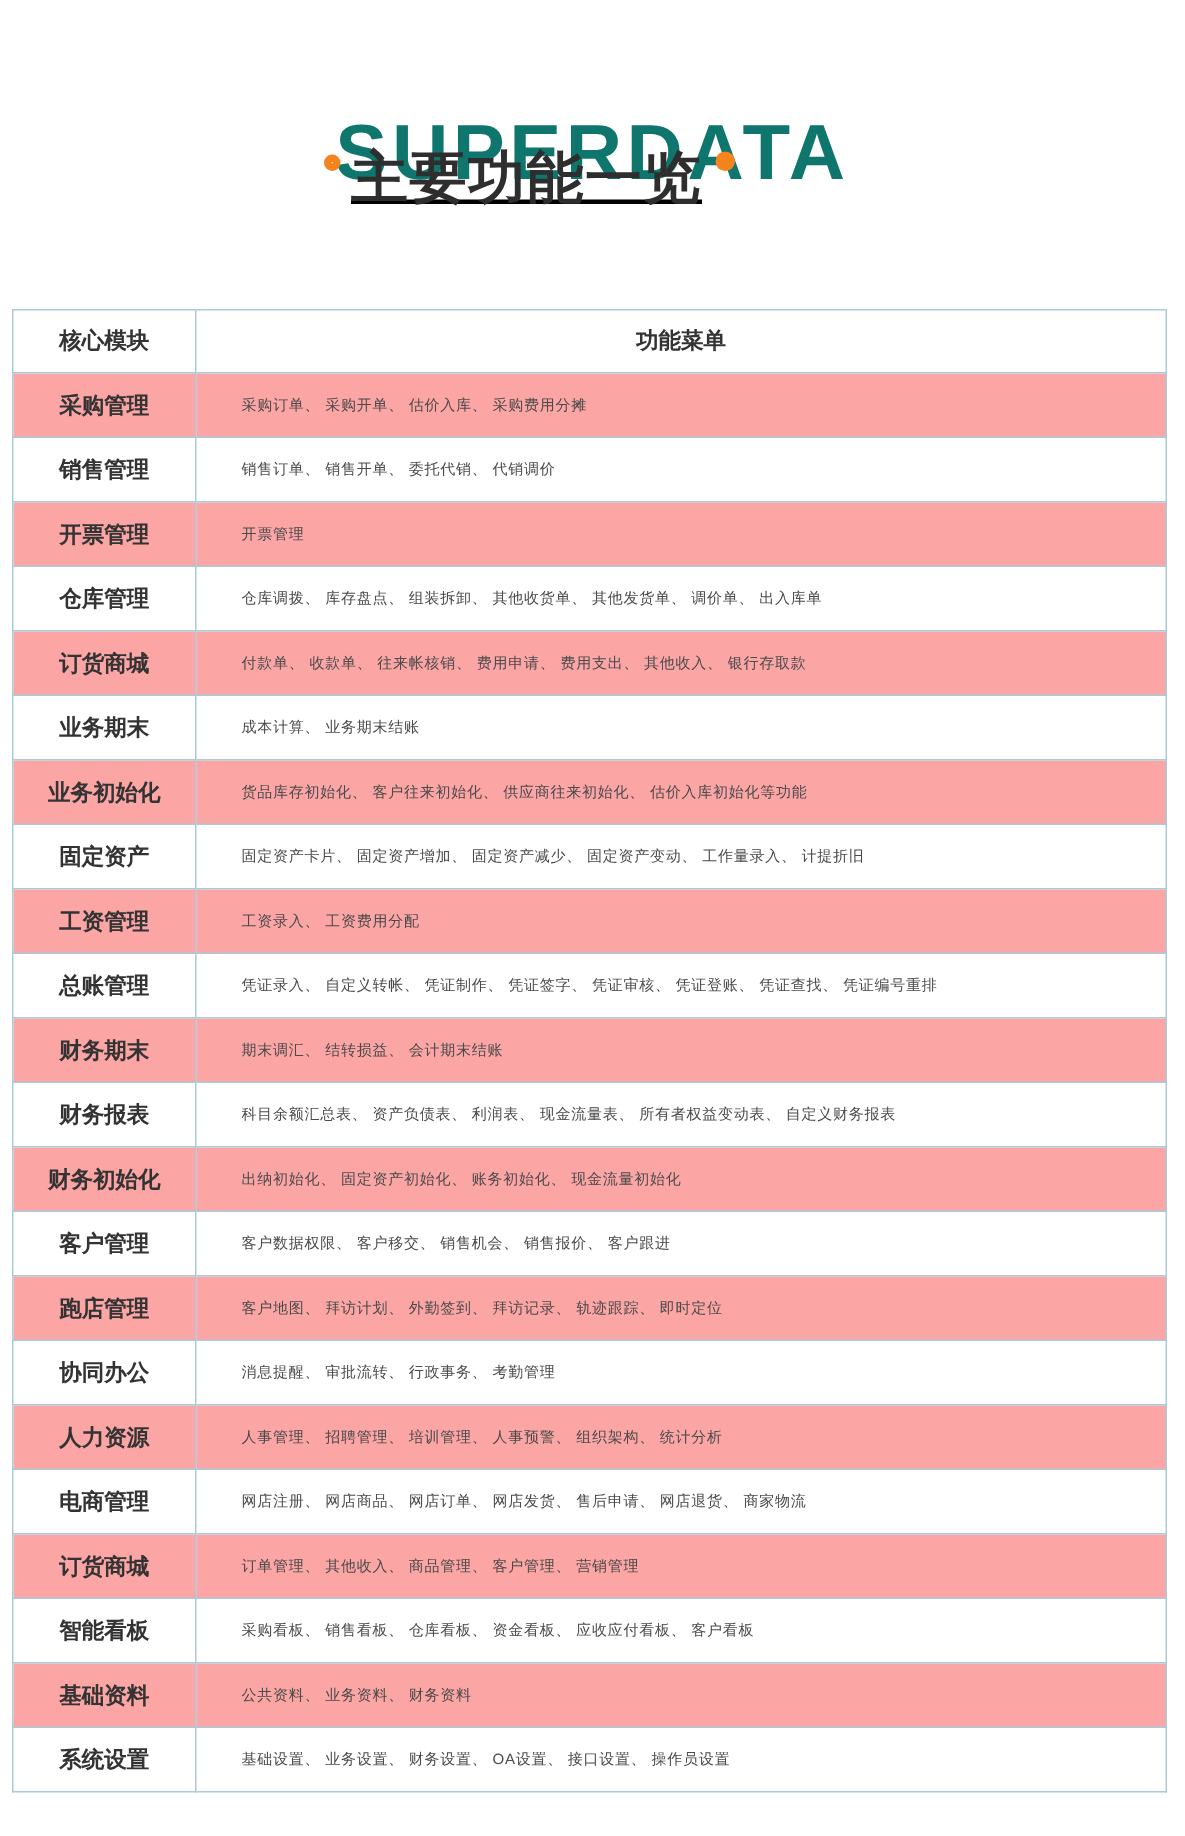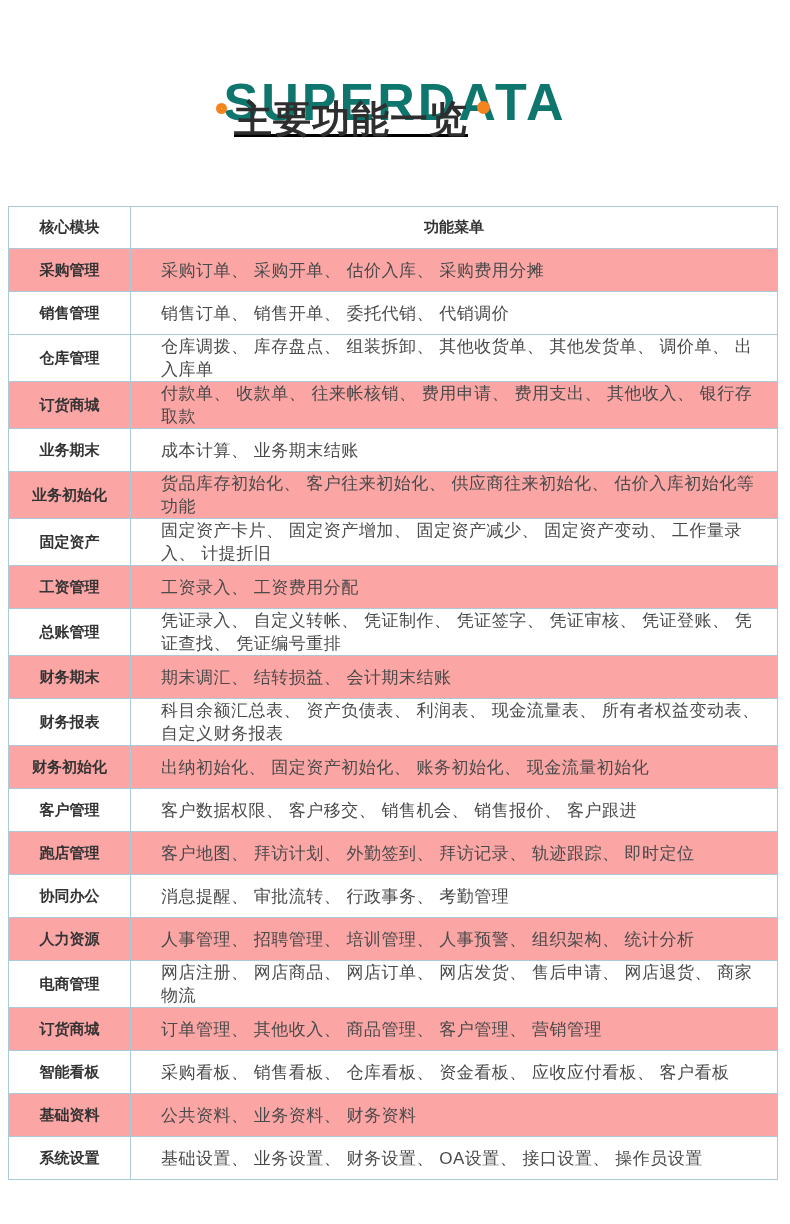--- a/index.html
+++ b/index.html
@@ -100,21 +100,21 @@
   td.module-cell {
     text-align: center;
     font-size: 15px;
     font-weight: 700;
     color: #333333;
   }
   td.functions-cell {
     text-align: left;
     padding-left: 30px;
     padding-right: 10px;
-    font-size: 17px;
+    font-size: 10px;
     color: #4a4a4a;
     letter-spacing: 0.5px;
   }
 </style>
 </head>
 <body>
 
 <div class="page">
 
   <header class="hero">
@@ -139,20 +139,24 @@
     </thead>
     <tbody id="table-body">
         <tr class="shaded">
           <td class="module-cell">采购管理</td>
           <td class="functions-cell">采购订单、 采购开单、 估价入库、 采购费用分摊</td>
         </tr>
         <tr>
           <td class="module-cell">销售管理</td>
           <td class="functions-cell">销售订单、 销售开单、 委托代销、 代销调价</td>
         </tr>
+        <tr class="shaded">
+          <td class="module-cell">开票管理</td>
+          <td class="functions-cell">开票管理</td>
+        </tr>
         <tr>
           <td class="module-cell">仓库管理</td>
           <td class="functions-cell">仓库调拨、 库存盘点、 组装拆卸、 其他收货单、 其他发货单、 调价单、 出入库单</td>
         </tr>
         <tr class="shaded">
           <td class="module-cell">订货商城</td>
           <td class="functions-cell">付款单、 收款单、 往来帐核销、 费用申请、 费用支出、 其他收入、 银行存取款</td>
         </tr>
         <tr>
           <td class="module-cell">业务期末</td>

